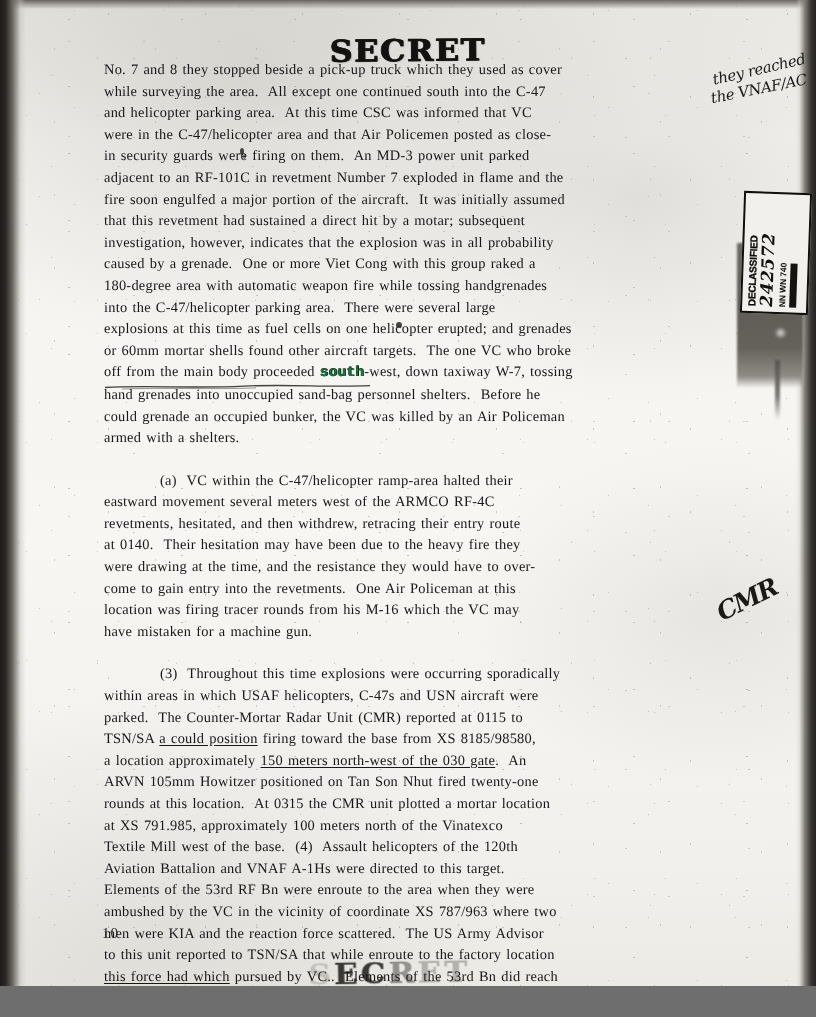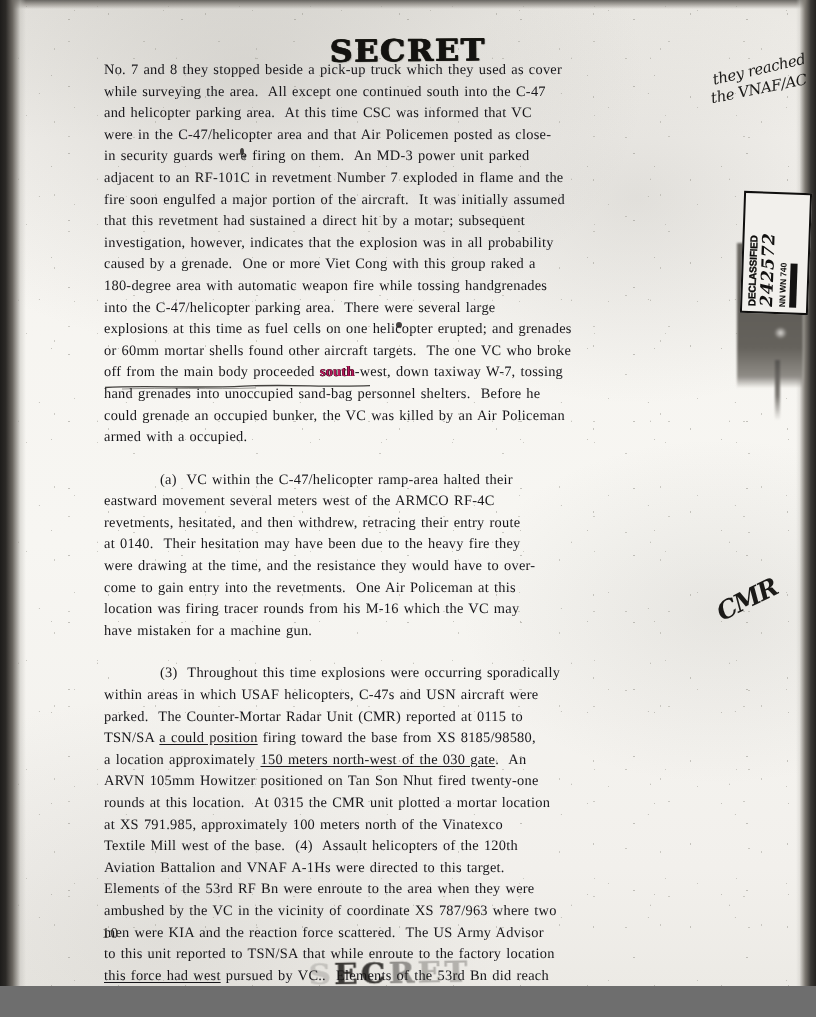--- a/index.html
+++ b/index.html
@@ -156,22 +156,23 @@
   #doc-body p {
     margin: 0 0 0 0;
     text-align: left;
     white-space: pre-wrap;
   }
   .para-gap { height: 21px; }
   .indent { display: inline-block; width: 56px; }
   .u { text-decoration: underline; text-underline-offset: 2px; }
   .strike-bold {
     font-weight: 700;
-    color: #be185d;
+    color: #15803d;
     text-shadow: .7px 0 0 #000, -.4px 0 0 #000;
+    font-family: Liberation Mono, monospace;
   }
 
   
   #swash-underline {
     position: absolute;
     left: 104px;
     top: 383px;
     width: 268px;
     height: 7px;
     pointer-events: none;
@@ -309,21 +310,21 @@
 that this revetment had sustained a direct hit by a motar; subsequent
 investigation, however, indicates that the explosion was in all probability
 caused by a grenade.  One or more Viet Cong with this group raked a
 180-degree area with automatic weapon fire while tossing handgrenades
 into the C-47/helicopter parking area.  There were several large
 explosions at this time as fuel cells on one helicopter erupted; and grenades
 or 60mm mortar shells found other aircraft targets.  The one VC who broke
 off from the main body proceeded <span class="strike-bold">south</span>-west, down taxiway W-7, tossing
 hand grenades into unoccupied sand-bag personnel shelters.  Before he
 could grenade an occupied bunker, the VC was killed by an Air Policeman
-<span>armed with a occupied.</span></p>
+<span>armed with a shelters.</span></p>
 
     <div class="para-gap"></div>
 
     <p class="hang"><span class="indent"></span>(a)  VC within the C-47/helicopter ramp-area halted their
 eastward movement several meters west of the ARMCO RF-4C
 revetments, hesitated, and then withdrew, retracing their entry route
 at 0140.  Their hesitation may have been due to the heavy fire they
 were drawing at the time, and the resistance they would have to over-
 come to gain entry into the revetments.  One Air Policeman at this
 location was firing tracer rounds from his M-16 which the VC may
@@ -338,21 +339,21 @@
 a location approximately <span class="u">150 meters north-west of the 030 gate</span>.  An
 ARVN 105mm Howitzer positioned on Tan Son Nhut fired twenty-one
 rounds at this location.  At 0315 the CMR unit plotted a mortar location
 at XS 791.985, approximately 100 meters north of the Vinatexco
 Textile Mill west of the base.  (4)  Assault helicopters of the 120th
 Aviation Battalion and VNAF A-1Hs were directed to this target.
 Elements of the 53rd RF Bn were enroute to the area when they were
 ambushed by the VC in the vicinity of coordinate XS 787/963 where two
 men were KIA and the reaction force scattered.  The US Army Advisor
 to this unit reported to TSN/SA that while enroute to the factory location
-<span class="u">this force had west</span> pursued by VC..  Elements of the 53rd Bn did reach
+<span class="u">this force had which</span> pursued by VC..  Elements of the 53rd Bn did reach
 the factory area by 0200.  (e)</p>
   </div>
 
   <svg id="swash-underline" viewBox="0 0 268 7" preserveAspectRatio="none">
     <path d="M1,4.5 C40,2.2 90,5.6 140,3.1 C185,1.1 225,4.4 266,2.6" stroke="#23211e" stroke-width="1.3" fill="none" opacity=".85"></path>
     <path d="M18,6.0 C60,4.4 108,6.6 152,4.9" stroke="#3a3734" stroke-width="1.0" fill="none" opacity=".5"></path>
   </svg>
 
   <span class="ink-blot" style="left:240px;top:148px;width:4px;height:7px;"></span>
   <span class="ink-blot" style="left:243px;top:154px;width:3px;height:5px;opacity:.55;"></span>

